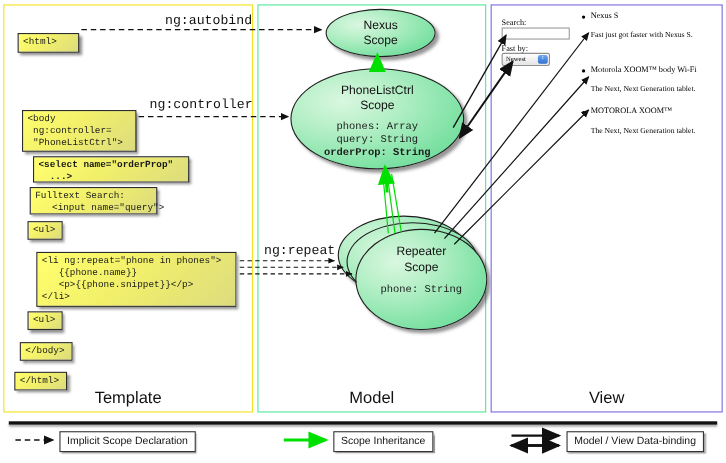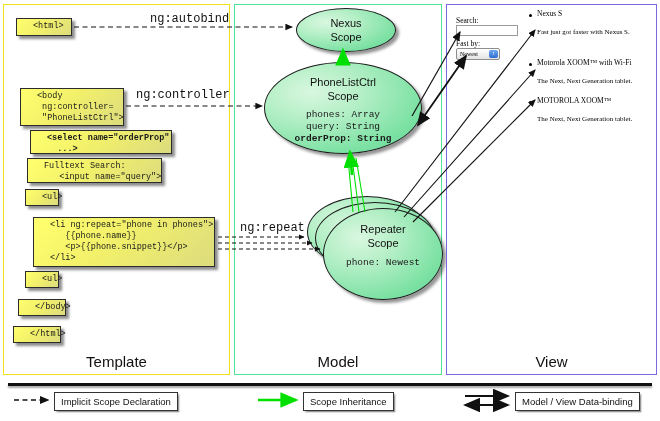--- a/index.html
+++ b/index.html
@@ -44,23 +44,24 @@
   
   .codebox {
     position: absolute;
     background: linear-gradient(135deg, #ffff6e 0%, #f2f06a 45%, #dcdc7e 100%);
     border: 1.4px solid #2c2c2c;
     box-shadow: 2.5px 2.5px 2.5px rgba(0,0,0,0.45);
     font-family: "Liberation Mono", monospace;
     font-size: 8.5px;
     line-height: 1.28;
     color: #1a1a1a;
-    padding: 2px 16px;
+    padding: 2px 4px;
     white-space: pre;
     box-sizing: border-box;
+    margin-top: 12px;
   }
   .codebox.bold { font-weight: bold; }
 
   
   .linklabel {
     position: absolute;
     font-family: "Liberation Mono", monospace;
     font-size: 12px;
     color: #111;
     white-space: nowrap;
@@ -191,21 +192,21 @@
 
   <div class="codebox" style="left:16px;  top:18px;  width:56px;  height:18px;">&lt;html&gt;</div>
 
   <div class="codebox" style="left:20px;  top:88px;  width:104px; height:38px;">&lt;body
  ng:controller=
  "PhoneListCtrl"&gt;</div>
 
   <div class="codebox bold" style="left:30px; top:130px; width:142px; height:24px;">&lt;select name="orderProp"
   ...&gt;</div>
 
-  <div class="codebox" style="left:27px;  top:158px; width:135px; height:25px;">Fulltext Search:
+  <div class="codebox" style="left:27px;  top:158px; width:116px; height:25px;">Fulltext Search:
    &lt;input name="query"&gt;</div>
 
   <div class="codebox" style="left:25px;  top:189px; width:32px;  height:17px;">&lt;ul&gt;</div>
 
   <div class="codebox" style="left:33px;  top:217px; width:182px; height:50px;">&lt;li ng:repeat="phone in phones"&gt;
    {{phone.name}}
    &lt;p&gt;{{phone.snippet}}&lt;/p&gt;
 &lt;/li&gt;</div>
 
   <div class="codebox" style="left:25px;  top:271px; width:32px;  height:17px;">&lt;ul&gt;</div>
@@ -229,42 +230,42 @@
     <div class="ell-props" style="top:58px;">query: String</div>
     <div class="ell-props" style="top:46px;">phones: Array</div>
     <div class="ell-props" style="top:70px; font-weight:bold;">orderProp: String</div>
   </div>
 
   <div class="ellipse" style="left:307px; top:196px; width:120px; height:72px;"></div>
   <div class="ellipse" style="left:315px; top:202px; width:120px; height:72px;"></div>
   <div class="ellipse" style="left:323px; top:208px; width:120px; height:92px;">
     <div class="ell-label" style="top:14px;">Repeater</div>
     <div class="ell-label" style="top:28px;">Scope</div>
-    <div class="ell-props" style="top:48px;">phone: Newest</div>
+    <div class="ell-props" style="top:48px;">phone: String</div>
   </div>
 
   <div class="col" id="col-view">
     <div class="col-title">View</div>
   </div>
 
   <div class="view-label" style="left:456px; top:16px;">Search:</div>
   <input class="view-input" type="text" style="left: 456px; top: 25px; width: 62px; height: 11px; font-size: 7px; font-family: &quot;Liberation Serif&quot;, serif;" placeholder="">
 
   <div class="view-label" style="left:456px; top:39px;">Fast by:</div>
   <div class="view-select" style="left:456px; top:48px; width:44px; height:12px;">
     <span>Newest</span>
     <span class="sel-btn">↕</span>
   </div>
 
   <span class="bullet" style="left:529px; top:14px;"></span>
   <div class="phone-item phone-name" style="left:537px; top:9px;">Nexus S</div>
   <div class="phone-item phone-snippet" style="left:537px; top:28px;">Fast just got faster with Nexus S.</div>
 
   <span class="bullet" style="left:529px; top:63px;"></span>
-  <div class="phone-item phone-name" style="left:537px; top:58px;">Motorola XOOM™ with Wi-Fi</div>
+  <div class="phone-item phone-name" style="left:537px; top:58px;">Motorola XOOM™ body Wi-Fi</div>
   <div class="phone-item phone-snippet" style="left:537px; top:77px;">The Next, Next Generation tablet.</div>
 
   <span class="bullet" style="left:529px; top:101px;"></span>
   <div class="phone-item phone-name" style="left:537px; top:96px;">MOTOROLA XOOM™</div>
   <div class="phone-item phone-snippet" style="left:537px; top:115px;">The Next, Next Generation tablet.</div>
 
   <div class="linklabel" style="left:150px; top:12px;">ng:autobind</div>
   <div class="linklabel" style="left:136px; top:88px;">ng:controller</div>
   <div class="linklabel" style="left:240px; top:221px;">ng:repeat</div>
 

